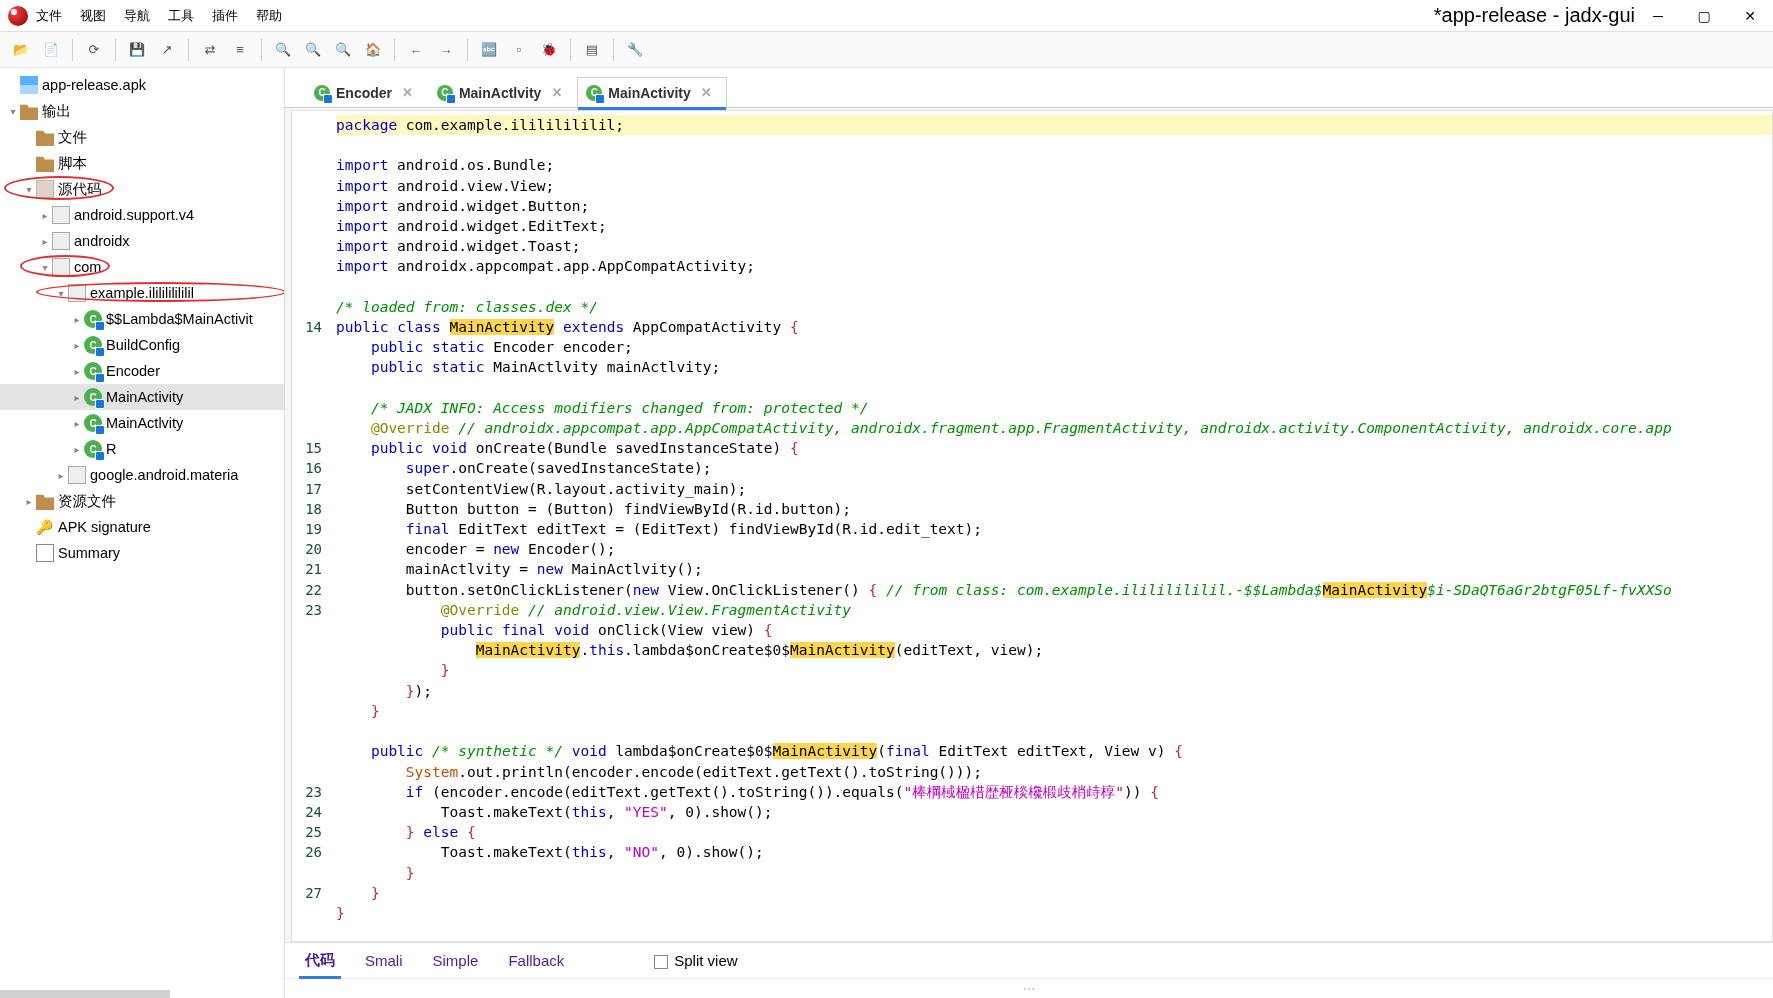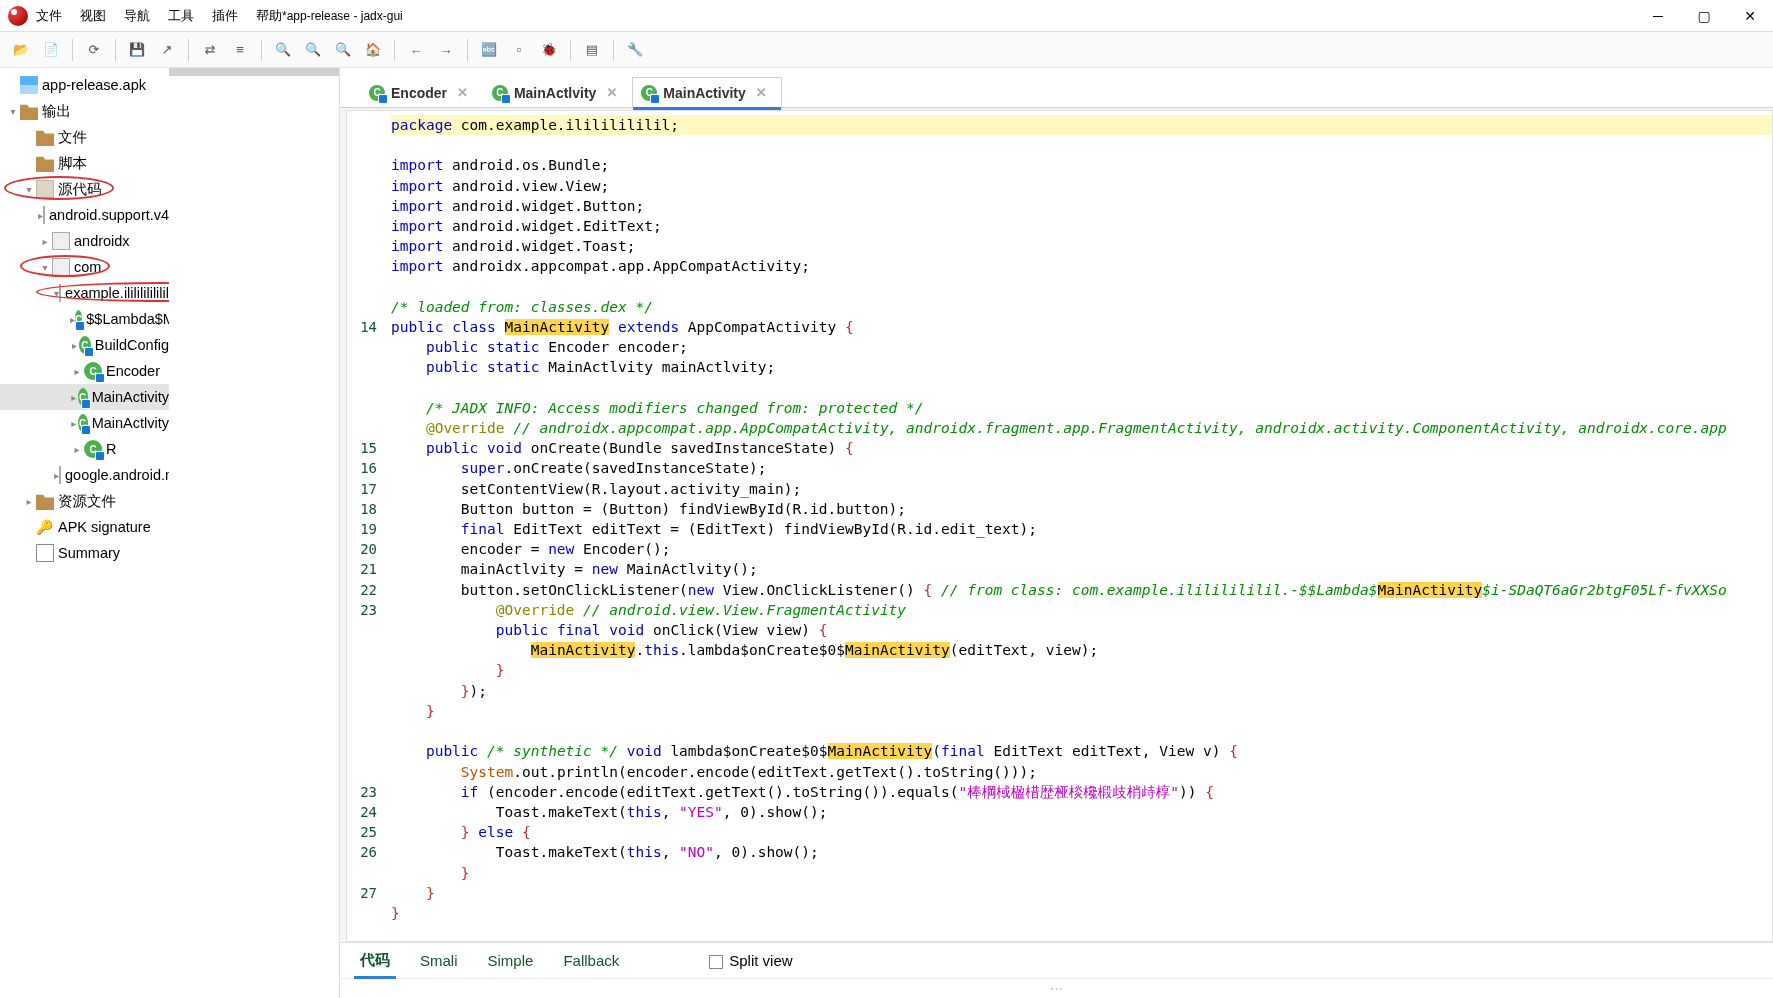--- a/index.html
+++ b/index.html
@@ -3,30 +3,30 @@
 <meta charset="utf-8">
 <style>
 * { box-sizing: border-box; margin: 0; padding: 0; }
 body { font-family: "Segoe UI", Tahoma, sans-serif; font-size: 13px; background: #fff; color: #000; overflow: hidden; width: 1773px; height: 998px; }
 
 .titlebar { height: 32px; display: flex; align-items: center; background: #fff; border-bottom: 1px solid #e0e0e0; }
 .titlebar .app-icon { width: 20px; height: 20px; margin-left: 8px; margin-right: 8px; border-radius: 50%; background: radial-gradient(circle at 30% 30%, #f44, #800); position: relative; }
 .titlebar .app-icon::after { content: ""; position: absolute; top: 3px; left: 3px; width: 6px; height: 6px; background: #fff; border-radius: 50%; }
 .menubar { display: flex; gap: 18px; }
 .menubar span { cursor: default; }
-.titlebar .title { flex: 1; text-align: left; font-size: 12px; }
+.titlebar .title { flex: 1; text-align: right; font-size: 20px; }
 .win-controls { display: flex; gap: 0; }
 .win-controls div { width: 46px; height: 32px; display: flex; align-items: center; justify-content: center; font-size: 14px; }
 
 .toolbar { height: 36px; display: flex; align-items: center; padding: 0 8px; gap: 4px; border-bottom: 1px solid #e5e5e5; background: #fafafa; }
 .toolbar .tbtn { width: 26px; height: 26px; display: flex; align-items: center; justify-content: center; color: #555; border-radius: 3px; }
 .toolbar .sep { width: 1px; height: 22px; background: #d0d0d0; margin: 0 4px; }
 
 .main { display: flex; height: calc(100% - 68px); }
-.sidebar { width: 340px; border-right: 1px solid #e0e0e0; display: flex; overflow: hidden; }
+.sidebar { width: 285px; border-right: 1px solid #e0e0e0; display: flex; flex-direction: column; overflow: hidden; }
 .tree { flex: 1; overflow: auto; padding: 4px 0; font-size: 14.5px; }
 .tree-row { display: flex; align-items: center; height: 26px; padding-left: 6px; white-space: nowrap; position: relative; }
 .tree-row .tw { width: 14px; display: inline-flex; justify-content: center; color: #888; font-size: 10px; }
 .tree-row .ic { width: 18px; height: 18px; margin-right: 4px; display: inline-flex; align-items: center; justify-content: center; }
 .tree-row.selected { background: #e4e4e4; }
 .ind-1 { padding-left: 6px; }
 .ind-2 { padding-left: 22px; }
 .ind-3 { padding-left: 38px; }
 .ind-4 { padding-left: 54px; }
 .ind-5 { padding-left: 70px; }
@@ -49,21 +49,21 @@
 .code .kw { color: #0000c0; font-weight: normal; }
 .code .str { color: #c03030; }
 .code .str2 { color: #c000c0; }
 .code .cmt { color: #009000; font-style: italic; }
 .code .ann { color: #888800; }
 .code .hl { background: #ffd54f; }
 .code .pkg-line { background: #fff8c0; display: inline-block; width: 100%; }
 .code .sys { color: #c05000; }
 
 .bottom-tabs { height: 36px; display: flex; align-items: center; gap: 30px; padding-left: 20px; border-top: 1px solid #e0e0e0; font-size: 15px; }
-.bottom-tabs .bt { color: #14532d; }
+.bottom-tabs .bt { color: #4c1d95; }
 .bottom-tabs .bt.active { font-weight: 600; position: relative; }
 .bottom-tabs .bt.active::after { content: ""; position: absolute; left: -6px; right: -6px; bottom: -9px; height: 3px; background: #2b7de1; }
 .status { height: 20px; border-top: 1px solid #eee; display: flex; justify-content: center; align-items: center; color: #aaa; }
 
 .fold-ic { width:14px; height:14px; display:inline-block; background:#bc8f4f; position:relative; clip-path: polygon(0 15%, 40% 15%, 50% 30%, 100% 30%, 100% 100%, 0 100%); }
 .pkg-ic { width:14px; height:14px; background:#efefef; border:1px solid #aaa; }
 .box-ic { width:14px; height:14px; background:#dcd5c5; border:1px solid #bba; }
 .blue-grid { width:14px; height:14px; background: linear-gradient(#5bb0ff 50%, #a8d8ff 50%); }
 .key-ic { color:#bfa000; font-size:14px; }
 .sum-ic { width:14px; height:14px; border:1px solid #888; background:#fff; }

